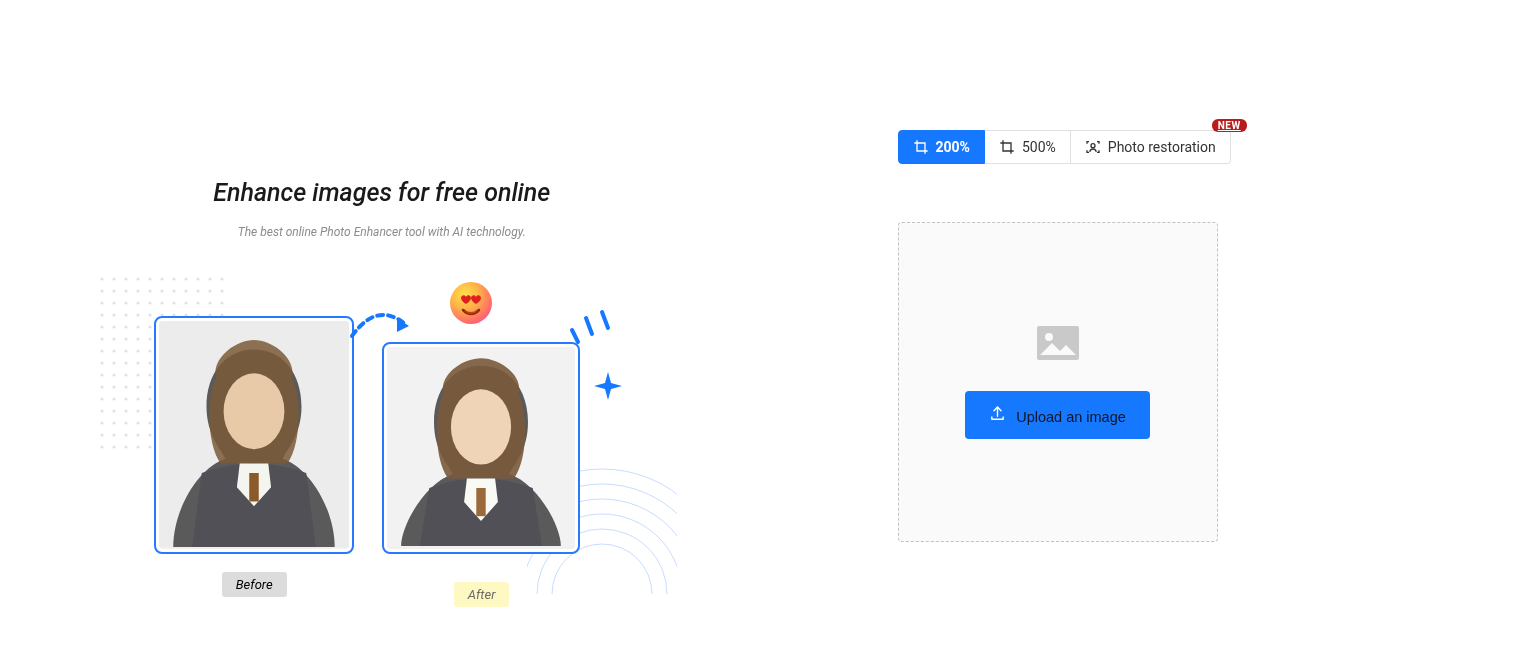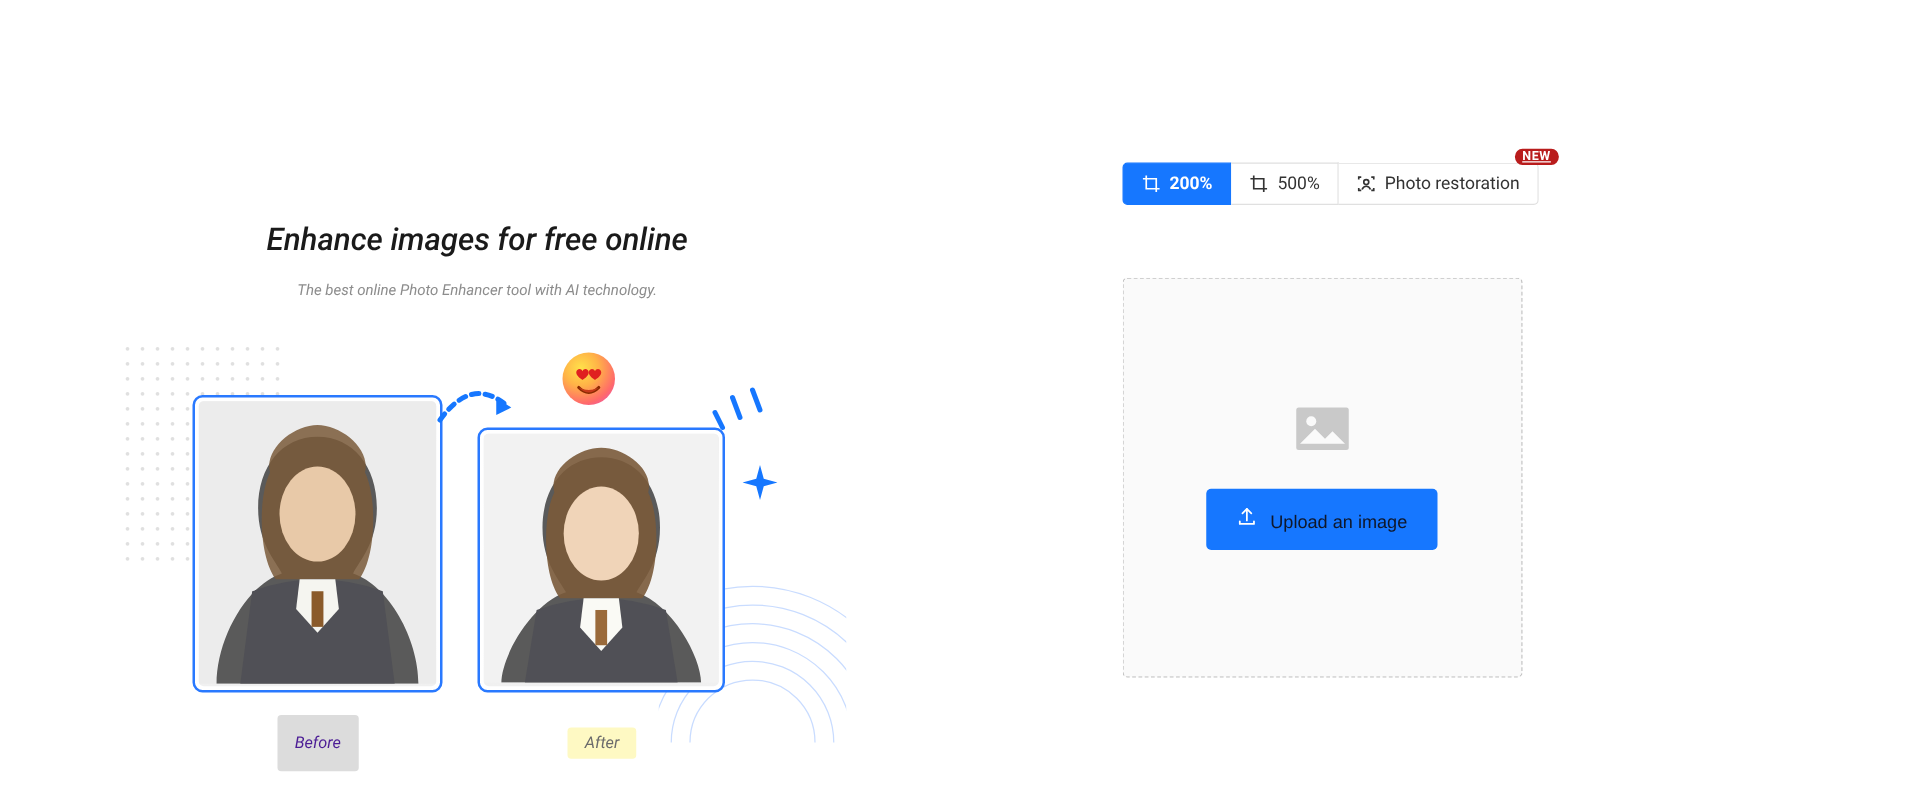--- a/index.html
+++ b/index.html
@@ -77,21 +77,21 @@
       height: 212px;
     }
     .photo-inner {
       width: 100%;
       height: 100%;
       border-radius: 4px;
       background: linear-gradient(180deg,#eaeaea 0%,#f5f5f5 45%,#f0f0f0 100%);
       position: relative;
       overflow: hidden;
     }
-    .pill-before { position:absolute; left:120px; top:298px; background:#dcdcdc; color:#4c1d95; font-size:13px; padding:15px 14px; border-radius:3px;text-align:center;}
+    .pill-before { position:absolute; left:120px; top:298px; background:#dcdcdc; color:#000000; font-size:13px; padding:5px 14px; border-radius:3px;text-align:center;}
     .pill-after { position:absolute; left:352px; top:308px; background:#fef9c3; color:#6b6b6b; font-size:13px; padding:5px 14px; border-radius:3px;}
     .arrow {
       position: absolute;
       left: 245px;
       top: 32px;
       width: 70px;
       height: 40px;
     }
     .emoji-heart {
       position: absolute;

